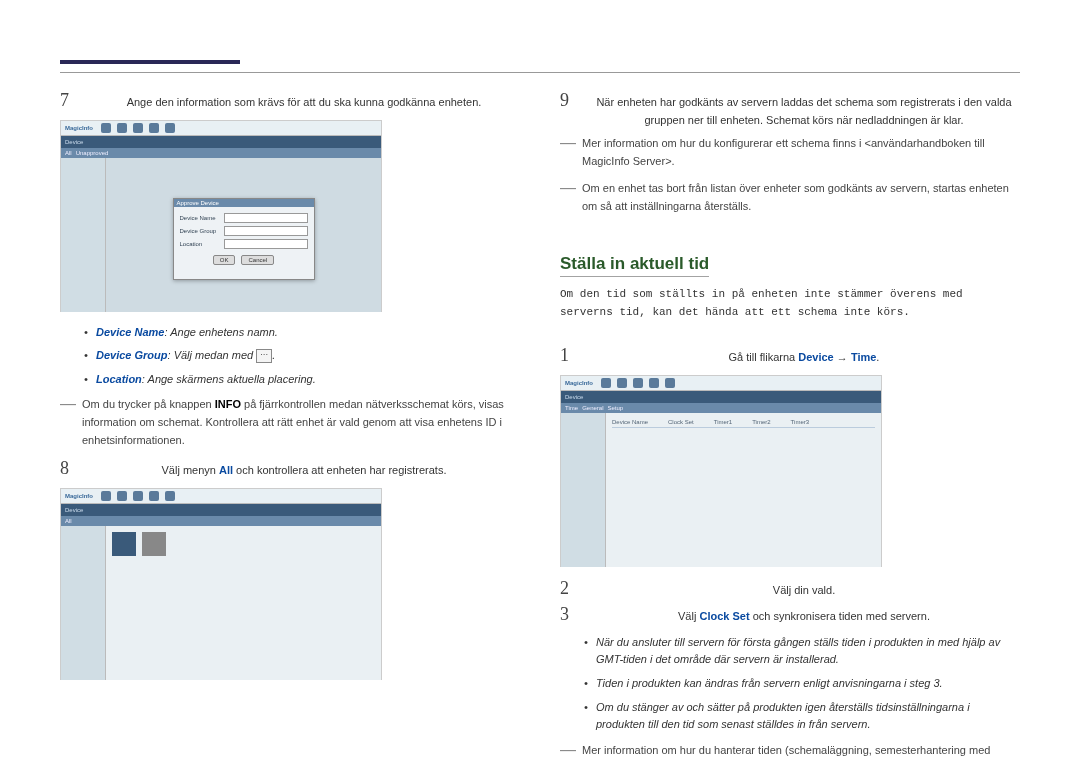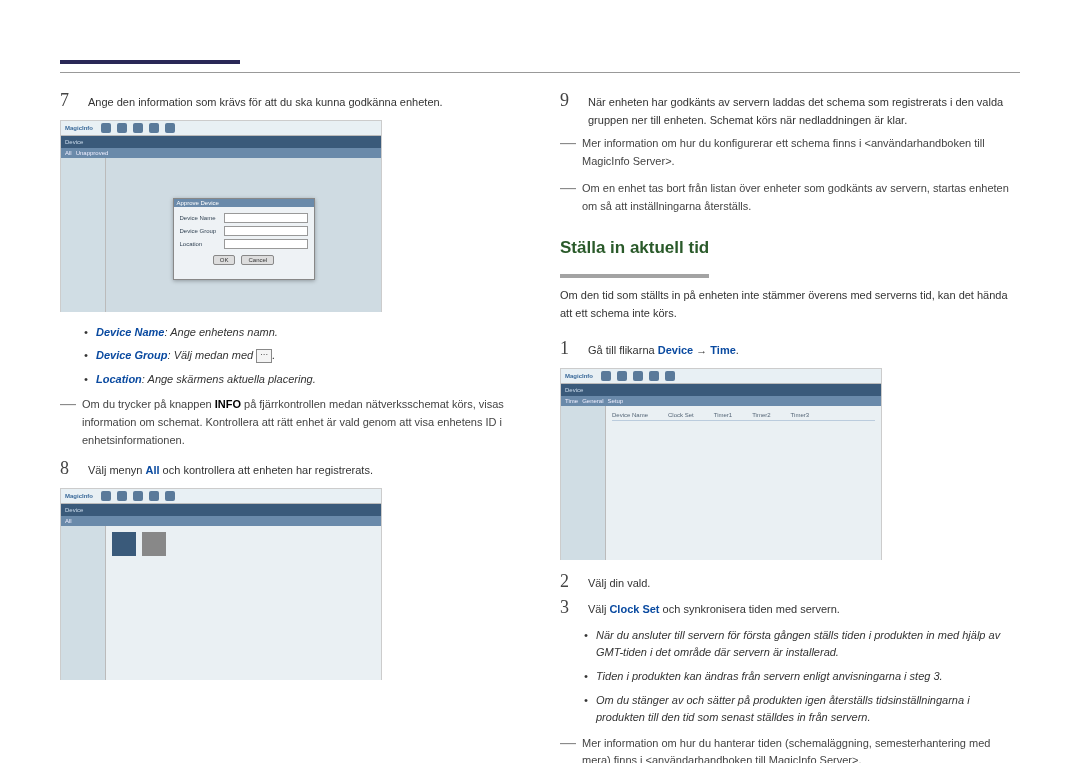--- a/index.html
+++ b/index.html
@@ -43,20 +43,21 @@
     font-weight: normal;
     color: #444;
     font-family: Georgia, serif;
     line-height: 1;
     min-width: 14px;
   }
   .step-text {
     flex: 1;
     line-height: 1.6;
     padding-top: 3px;
+    text-align: center;
   }
   .screenshot {
     width: 320px;
     height: 190px;
     background: #d9e6ec;
     margin: 8px 0 12px 0;
     position: relative;
     border: 1px solid #ccc;
     font-size: 6px;
   }
@@ -178,28 +179,29 @@
   .dash-note .dash {
     font-size: 16px;
     color: #888;
     line-height: 1;
   }
 
   .section-heading {
     font-size: 17px;
     font-weight: bold;
     color: #2a5a2a;
-    border-bottom: 4px solid #a3a3a3;
+    border-bottom: 1px solid #a3a3a3;
     display: inline-block;
-    padding-bottom: 16px;
-    margin: 12px 0 8px 0;
+    padding-bottom: 2px;
+    margin: 28px 0 8px 0;
   }
   .para {
     line-height: 1.7;
-    margin-bottom: 16px;
+    margin-bottom: 24px;
+    font-family: Liberation Mono, monospace;
   }
   .dotsbtn {
     display: inline-block;
     width: 14px; height: 12px;
     border: 1px solid #888;
     vertical-align: middle;
     text-align: center;
     line-height: 10px;
     font-size: 8px;
     background: #f4f4f4;

